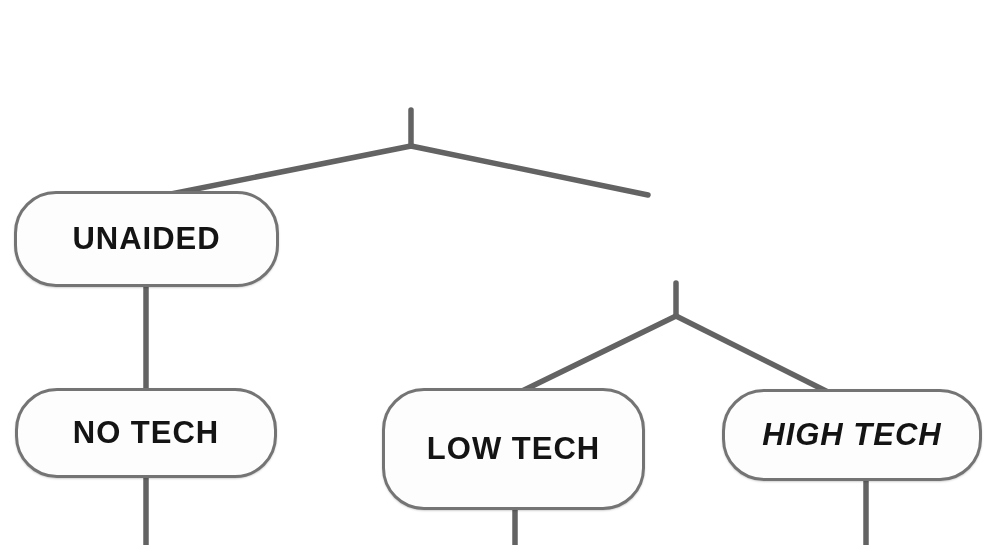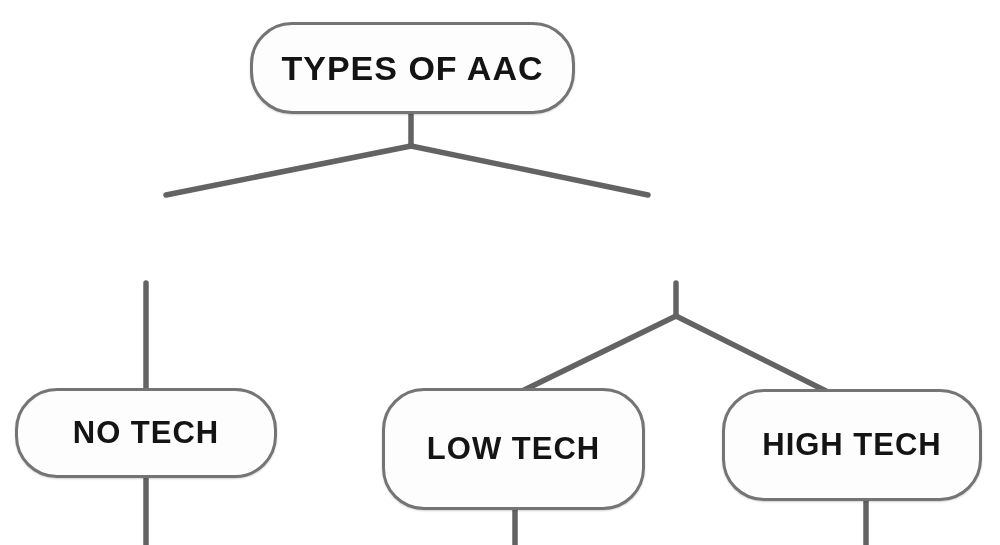--- a/index.html
+++ b/index.html
@@ -44,21 +44,21 @@
     text-align: center;
     white-space: nowrap;
   }
   .node.root { font-size: 34px; }
 
   .node-root      { left: 250px; top: 22px;  width: 325px; height: 92px; }
   .node-unaided   { left: 14px;  top: 191px; width: 265px; height: 96px; }
   .node-aided     { left: 542px; top: 191px; width: 263px; height: 96px; }
   .node-no-tech   { left: 15px;  top: 388px; width: 262px; height: 90px; }
   .node-low-tech  { left: 382px; top: 388px; width: 263px; height: 122px; }
-  .node-high-tech { left: 722px; top: 389px; width: 260px; height: 112px; }
+  .node-high-tech { left: 722px; top: 389px; width: 260px; height: 92px; font-style: italic; }
 </style>
 </head>
 <body>
 
 <div class="canvas">
 
   <svg class="connectors" viewBox="0 0 1000 545" xmlns="http://www.w3.org/2000/svg" aria-hidden="true">
 
     <line x1="411" y1="110" x2="411" y2="146"></line>
     <line x1="411" y1="146" x2="166" y2="195"></line>
@@ -68,24 +68,24 @@
 
     <line x1="676" y1="283" x2="676" y2="316"></line>
     <line x1="676" y1="316" x2="518" y2="393"></line>
     <line x1="676" y1="316" x2="830" y2="393"></line>
 
     <line x1="146" y1="475" x2="146" y2="548"></line>
     <line x1="515" y1="475" x2="515" y2="548"></line>
     <line x1="866" y1="475" x2="866" y2="548"></line>
   </svg>
 
-  <div class="node root node-root">
-    <span>TYPES OF AAC</span>
+
+  <div class="node node-unaided">
+    <span>UNAIDED</span>
   </div>
-
 
 
   <div class="node node-no-tech">
     <span>NO TECH</span>
   </div>
 
   <div class="node node-low-tech">
     <span>LOW TECH</span>
   </div>
 

